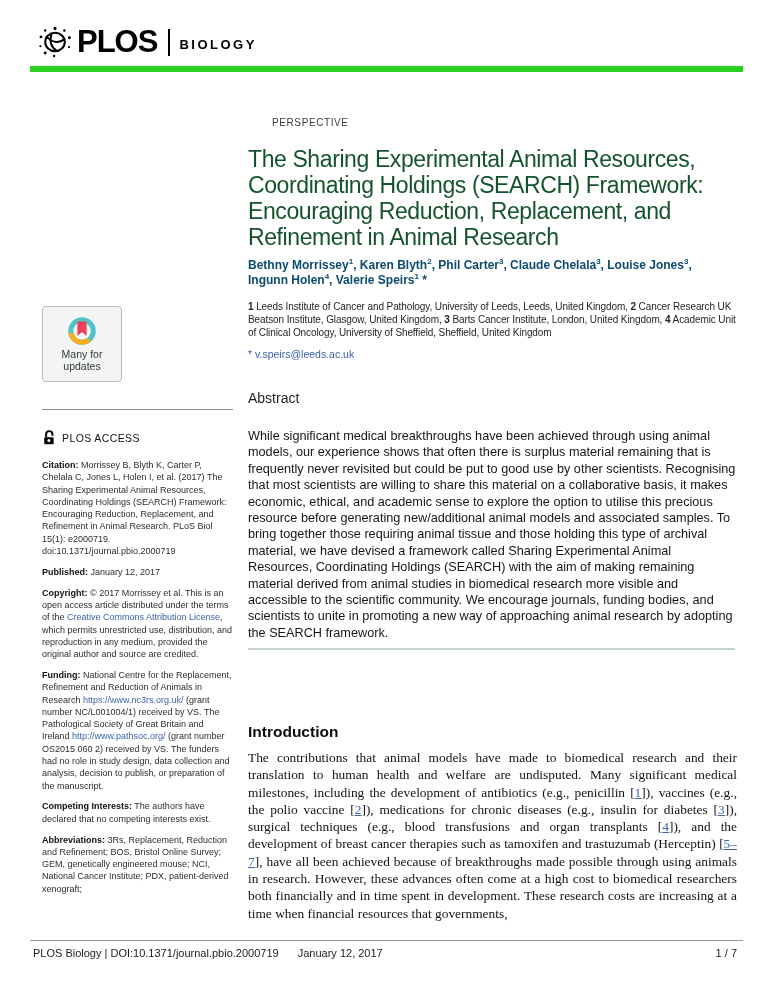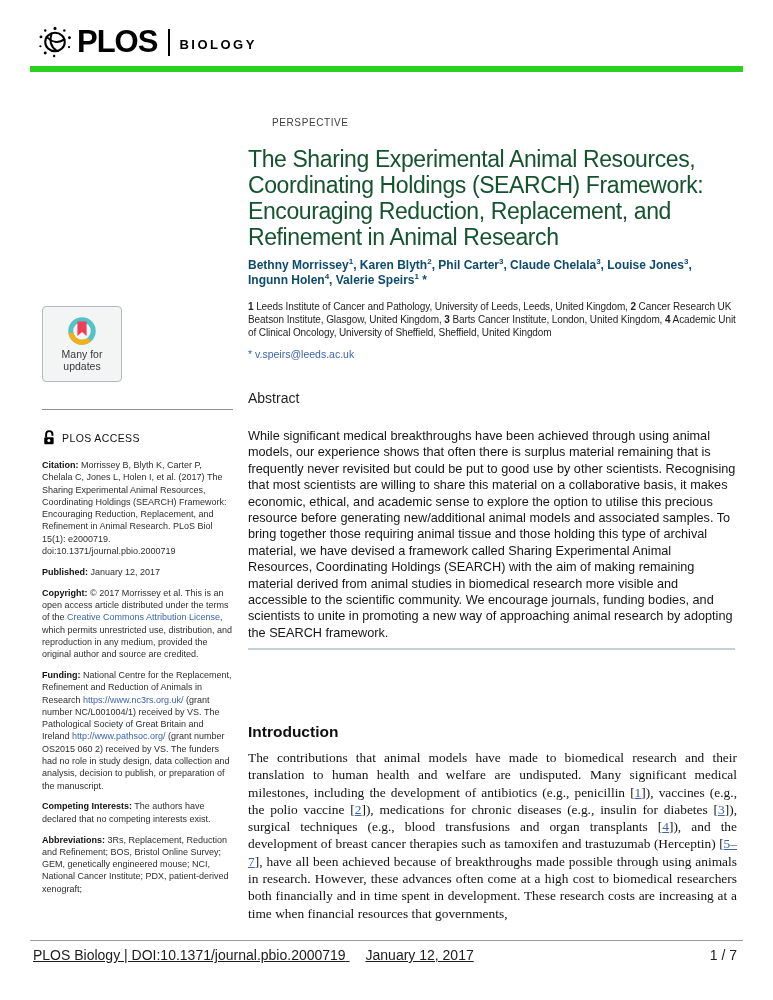--- a/index.html
+++ b/index.html
@@ -43,21 +43,21 @@
   .h-intro{position:absolute;top:723px;left:0;font-size:15.5px;font-weight:700;color:#0f0f0f;margin:0;}
   .intro-body{position:absolute;top:749px;left:0;width:489px;font-family:"Liberation Serif",serif;
               font-size:13.4px;line-height:17.3px;text-align:justify;color:#121212;margin:0;}
 
   
   .lnk{color:#3c63ad;text-decoration:none;cursor:pointer;}
   .u{text-decoration:underline;}
 
   
   .footer-rule{position:absolute;left:30px;top:940px;width:713px;height:0;border-top:1px solid #9c9c9c;}
-  .footer{position:absolute;left:33px;top:947px;width:710px;font-size:14px;color:#1c1c1c;text-decoration:underline;}
+  .footer{position:absolute;left:33px;top:947px;width:710px;font-size:11px;color:#1c1c1c;}
   .footer .f-date{margin-left:16px;}
   .footer .f-page{position:absolute;right:6px;top:0;}
   sup{vertical-align:super;}
 </style>
 </head>
 <body>
 
 <div class="page">
 
   <div class="logo">

